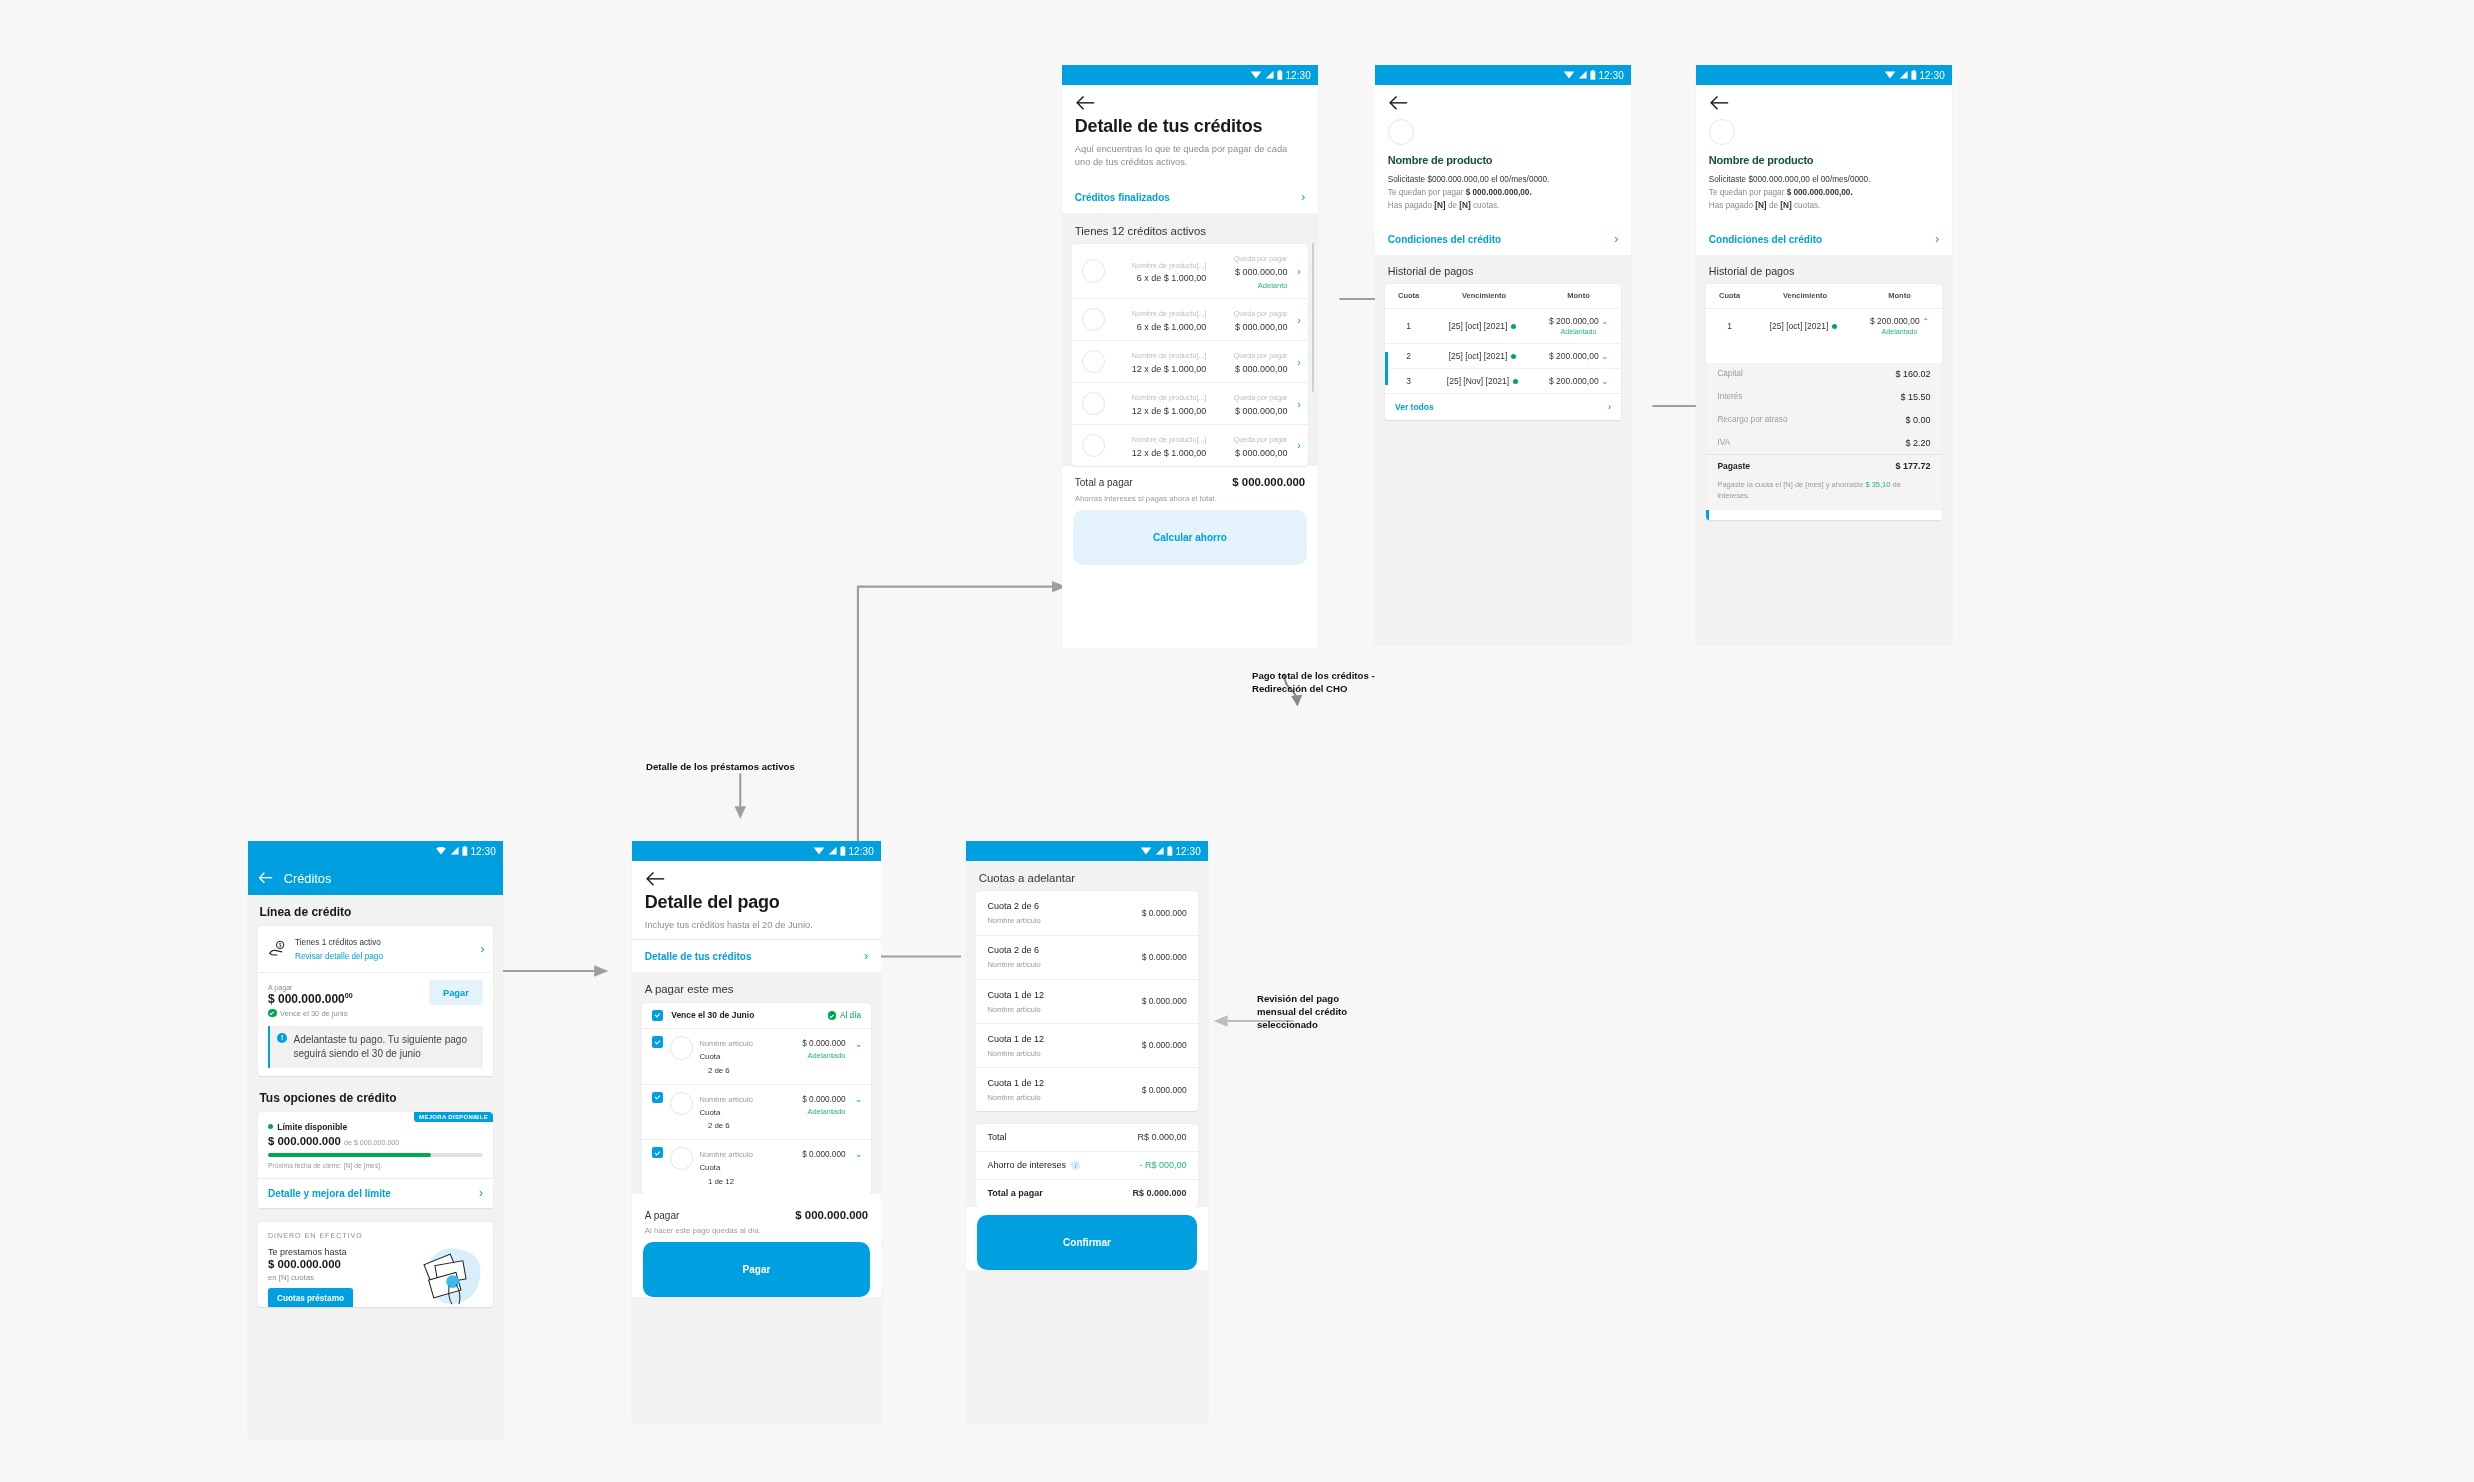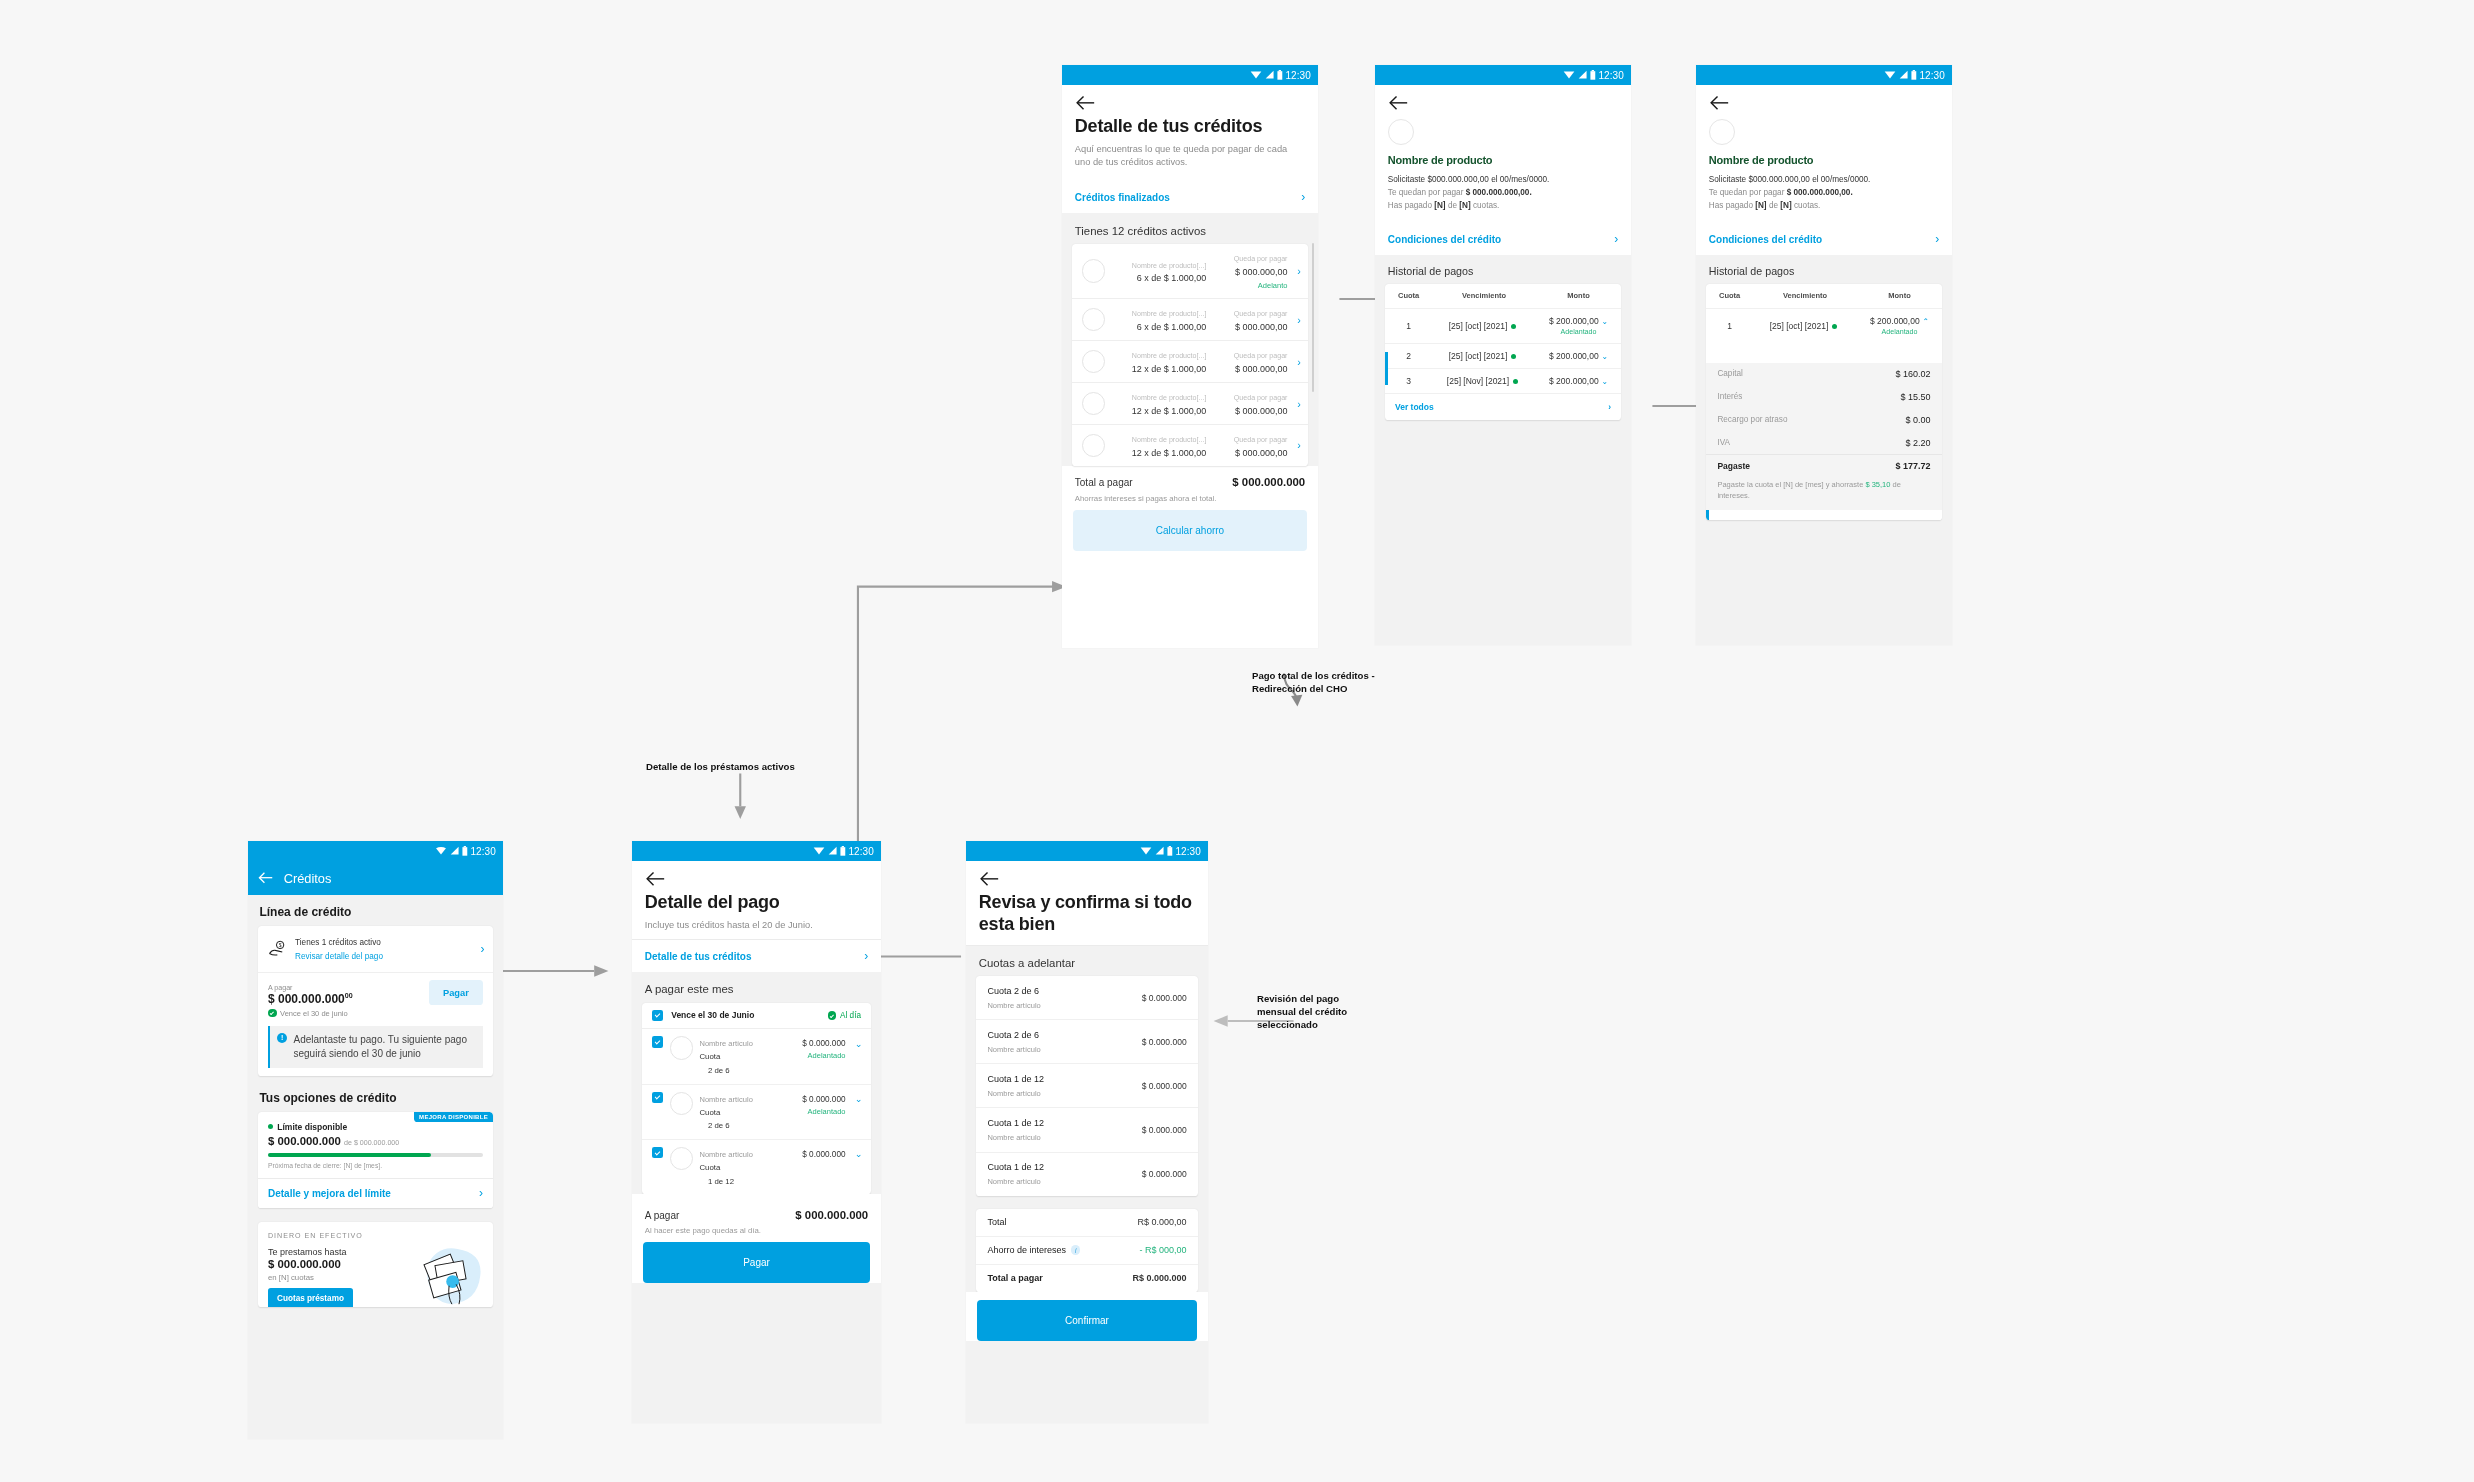--- a/index.html
+++ b/index.html
@@ -52,22 +52,22 @@
   .crow .val{font-size:9px;color:#333;line-height:1.35;}
   .crow .right{width:74px;text-align:right;}
   .crow .adv{font-size:7.5px;color:#24b47e;line-height:1.4;}
   .crow .ch{color:#00a0e0;font-size:10.7px;padding-left:2.8px;}
 
   .totalbar{background:#fff;padding:10px 12.8px 5.7px 12.8px;display:flex;
             justify-content:space-between;align-items:baseline;}
   .totalbar .l{font-size:10px;color:#333;}
   .totalbar .r{font-size:11.4px;font-weight:700;color:#1a1a1a;}
   .note{font-size:7.8px;color:#9a9a9a;padding:0 12.8px 7.1px 12.8px;}
-  .btn{display:block;text-align:center;border-radius:4px;font-size:10px;
-       font-weight:400;padding:15px 0;margin:0 11.4px 10px 11.4px;}
+  .btn{display:block;text-align:center;border-radius:10px;font-size:10px;
+       font-weight:700;padding:22px 0;margin:0 11.4px 10px 11.4px;}
   .btn.soft{background:#e3f2fb;color:#00a0e0;}
   .btn.solid{background:#00a0e0;color:#fff;}
 
   
   .avatar{width:24px;height:24px;border-radius:50%;border:0.7px solid #e6e6e6;
           margin:7.1px 12.8px 8.5px 12.8px;}
   .p-title{font-size:11px;font-weight:700;color:#14532d;padding:0 12.8px;letter-spacing:-0.2px;}
   .p-lines{padding:7.1px 12.8px 10px 12.8px;}
   .p-lines div{font-size:8.2px;color:#8a8a8a;line-height:1.62;}
   .p-lines .dark{color:#333;}
@@ -633,30 +633,20 @@
         </svg>
       <svg class="sb-ic" width="9.3" height="9.3" viewBox="0 0 13 13">
           <polygon points="12,1 12,12 1,12" fill="#fff"></polygon>
         </svg>
       <svg class="sb-ic" width="5.7" height="10" viewBox="0 0 8 14">
           <rect x="2.4" y="0" width="3.2" height="1.6" fill="#fff"></rect>
           <rect x="0.6" y="1.6" width="6.8" height="12" fill="#fff"></rect>
         </svg>
       <span class="sb-time">12:30</span>
     </div>
-    <div style="background:#fff;">
-      <div class="backrow">
-        <svg class="arrow-back" viewBox="0 0 30 22">
-          <line x1="27" y1="11" x2="3" y2="11" stroke="#1a1a1a" stroke-width="2"></line>
-          <polyline points="12,2 3,11 12,20" fill="none" stroke="#1a1a1a" stroke-width="2"></polyline>
-        </svg>
-      </div>
-      <div class="h1" style="padding-bottom:10px;">Revisa y confirma si todo esta bien</div>
-      <div class="hr"></div>
-    </div>
     <div class="greyarea">
       <div class="sect-title">Cuotas a adelantar</div>
       <div class="card">
         <div class="f-item">
           <span><span class="q1">Cuota 2  de 6</span><br><span class="q2">Nombre artículo</span></span>
           <span class="q3">$ 0.000.000</span>
         </div>
         <div class="f-item">
           <span><span class="q1">Cuota 2 de 6</span><br><span class="q2">Nombre artículo</span></span>
           <span class="q3">$ 0.000.000</span>

